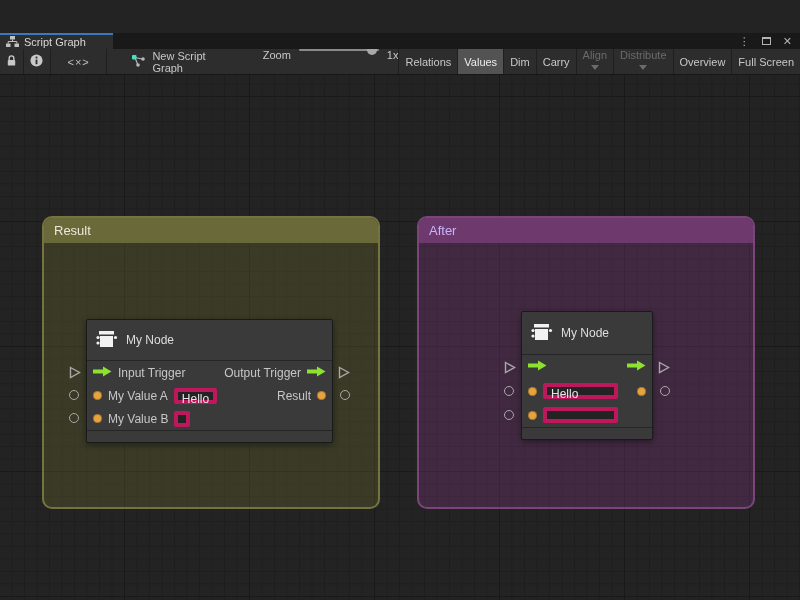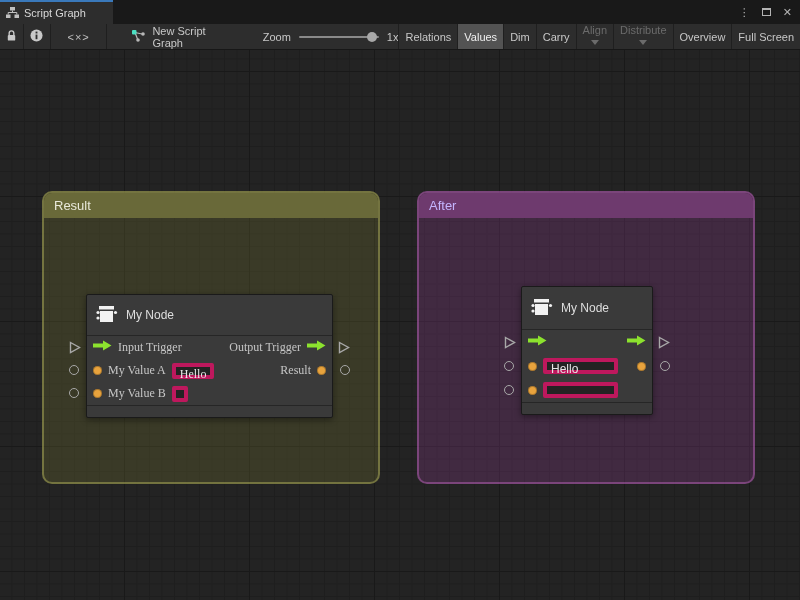--- a/index.html
+++ b/index.html
@@ -1,35 +1,35 @@
 <!DOCTYPE html>
 <html><head>
 <meta charset="utf-8">
 <style>
   * { margin:0; padding:0; box-sizing:border-box; }
   html,body { width:800px; height:600px; overflow:hidden;
     font-family:"Liberation Sans", sans-serif; background:#232323; }
 
   
-  .tabbar { height:24px; background:#191919; display:flex; align-items:stretch; position:relative; }
+  .tabbar { height:16px; background:#191919; display:flex; align-items:stretch; position:relative;margin-top:33px; }
   .tab { width:113px; background:#2d2d2d; border-top:2px solid #3a79bb;
     display:flex; align-items:center; gap:5px; padding-left:6px;
     color:#d8d8d8; font-size:11px; }
   .winctrl { margin-left:auto; display:flex; align-items:center; gap:12px; padding-right:8px; color:#b4b4b4; }
   .winctrl .dots { font-size:11px; line-height:1; }
   .winctrl .maxbox { width:9px; height:8px; border:1px solid #b4b4b4; border-top-width:2px; display:inline-block; }
   .winctrl .closex { font-size:11px; line-height:1; }
 
   
   .toolbar { height:26px; background:#2d2d2d; border-bottom:1px solid #171717;
     display:flex; align-items:stretch; color:#c8c8c8; font-size:11px; overflow:hidden; }
   .tbtn { display:flex; align-items:center; justify-content:center; border-right:1px solid #1f1f1f; }
   .tbtn.lock { width:25px; } .tbtn.info { width:28px; } .tbtn.code { width:59px; color:#c0c0c0; letter-spacing:1px; }
   .nsg { display:flex; align-items:center; gap:6px; margin-left:18px; padding:0 6px; }
-  .zoomgrp { display:flex; align-items:center; gap:8px; margin-left:22px; }
+  .zoomgrp { display:flex; align-items:flex-start; gap:8px; margin-left:22px; }
   .slider { position:relative; width:80px; height:2px; background:#8a8a8a; border-radius:1px; }
   .slider .handle { position:absolute; top:-4px; left:68px; width:10px; height:10px; border-radius:50%; background:#a8a8a8; }
   .rightbtns { margin-left:auto; display:flex; align-items:stretch; flex-shrink:0; }
   .vbtn { display:flex; align-items:center; gap:4px; padding:0 6px; border-left:1px solid #1f1f1f; white-space:nowrap; }
   .vbtn.active { background:#535353; color:#efefef;text-align:right; }
   .vbtn.disabled { color:#6b6b6b;flex-direction:column; }
   .dd-arrow { width:0; height:0; border-left:4px solid transparent; border-right:4px solid transparent; border-top:5px solid #8a8a8a; }
   .vbtn.disabled .dd-arrow { border-top-color:#6b6b6b; }
 
   
@@ -51,21 +51,21 @@
   .group.after  { left:417px; background:rgba(143,62,143,0.28); border-color:rgba(196,104,196,0.45); }
   .group.after  .group-header { background:#6e3a6e; color:#c4b5fd; }
 
   
   .node { position:absolute; background:#3a3a3a; border:1px solid #1a1a1a; border-radius:2px;
     box-shadow:0 2px 6px rgba(0,0,0,0.4); color:#c6c6c6; font-size:12px; }
   .node-header { display:flex; align-items:center; gap:8px; padding-left:9px;
     border-bottom:1px solid #262626; color:#dedede; }
   .node-a { left:86px; top:244px; width:247px; }
   .node-a .node-header { height:41px; }
-  .node-a .prow { height:23px;font-family:Liberation Serif, serif; }
+  .node-a .prow { height:23px; }
   .node-b { left:521px; top:236px; width:132px; }
   .node-b .node-header { height:43px; }
   .node-b .prow { height:24px; }
   .prow { display:flex; align-items:center; padding:0 6px; gap:6px; }
   .node-footer { border-top:1px solid #262626; height:12px; }
   .spacer { margin-left:auto; }
 
   .flow-arrow { display:block; }
   .vdot { width:9px; height:9px; border-radius:50%; background:#e8a33d;
     box-shadow:inset 0 0 0 1px rgba(0,0,0,0.25); flex-shrink:0; }

